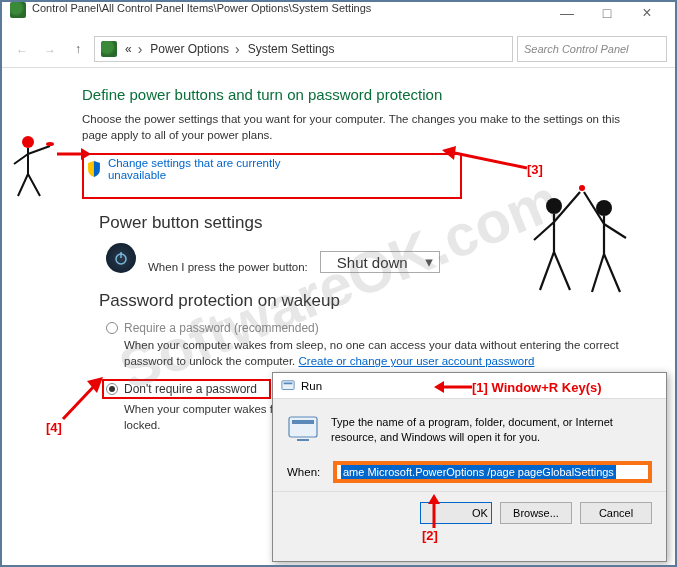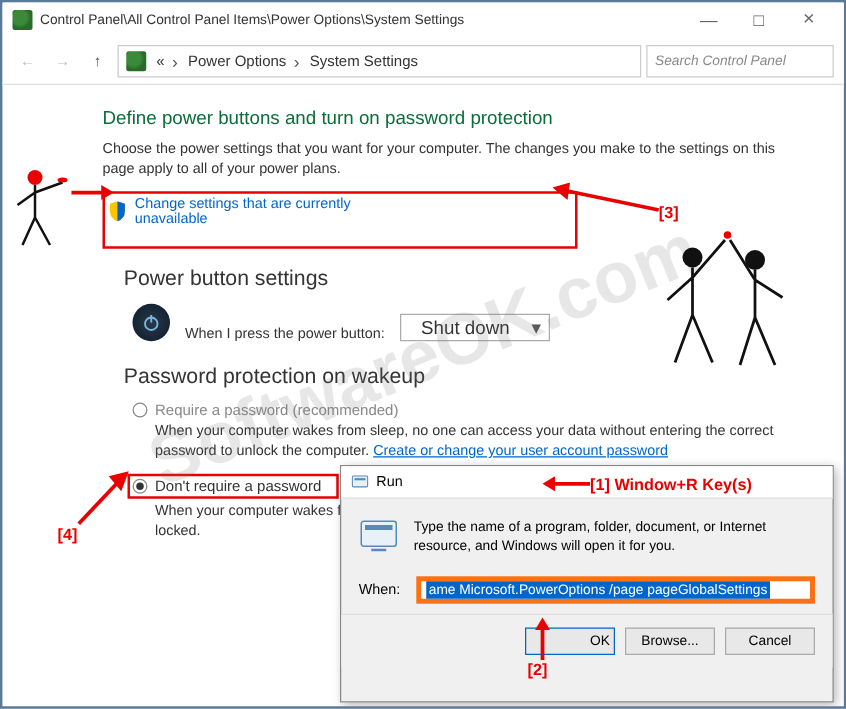--- a/index.html
+++ b/index.html
@@ -1,20 +1,20 @@
 <!DOCTYPE html>
 <html><head>
 <meta charset="utf-8">
 <style>
 * { box-sizing: border-box; margin: 0; padding: 0; font-family: "Segoe UI", Tahoma, sans-serif; }
 body { width: 677px; height: 567px; background: #f0f0f0; position: relative; overflow: hidden; border: 2px solid #5a7a9a; }
 
 .window { position: absolute; left: 0; top: 0; width: 100%; height: 100%; background: #fff; }
 
-.titlebar { height: 28px; background: #fff; display: flex; align-items: center; padding: 0 8px; font-size: 11px; color: #333; }
+.titlebar { height: 28px; background: #fff; display: flex; align-items: flex-start; padding: 0 8px; font-size: 11px; color: #333; }
 .titlebar .icon { width: 16px; height: 16px; margin-right: 6px; background: radial-gradient(circle at 6px 6px, #3a8a3a 40%, #2a6a2a 60%); border-radius: 2px; position: relative; }
 .titlebar .spacer { flex: 1; }
 .titlebar .sys-btn { width: 40px; height: 22px; display: flex; align-items: center; justify-content: center; font-size: 14px; color: #666; cursor: default; }
 .titlebar .sys-btn.close { font-size: 16px; }
 
 .toolbar { height: 38px; background: #fff; border-bottom: 1px solid #ddd; display: flex; align-items: center; padding: 0 8px; gap: 4px; font-size: 12px; }
 .nav-btn { width: 24px; height: 24px; border-radius: 2px; display: flex; align-items: center; justify-content: center; color: #555; }
 .nav-btn.disabled { color: #bbb; }
 .breadcrumb { flex: 1; display: flex; align-items: center; gap: 8px; height: 26px; border: 1px solid #ccc; padding: 0 6px; }
 .breadcrumb .crumb { color: #333; display: flex; align-items: center; gap: 6px; }

